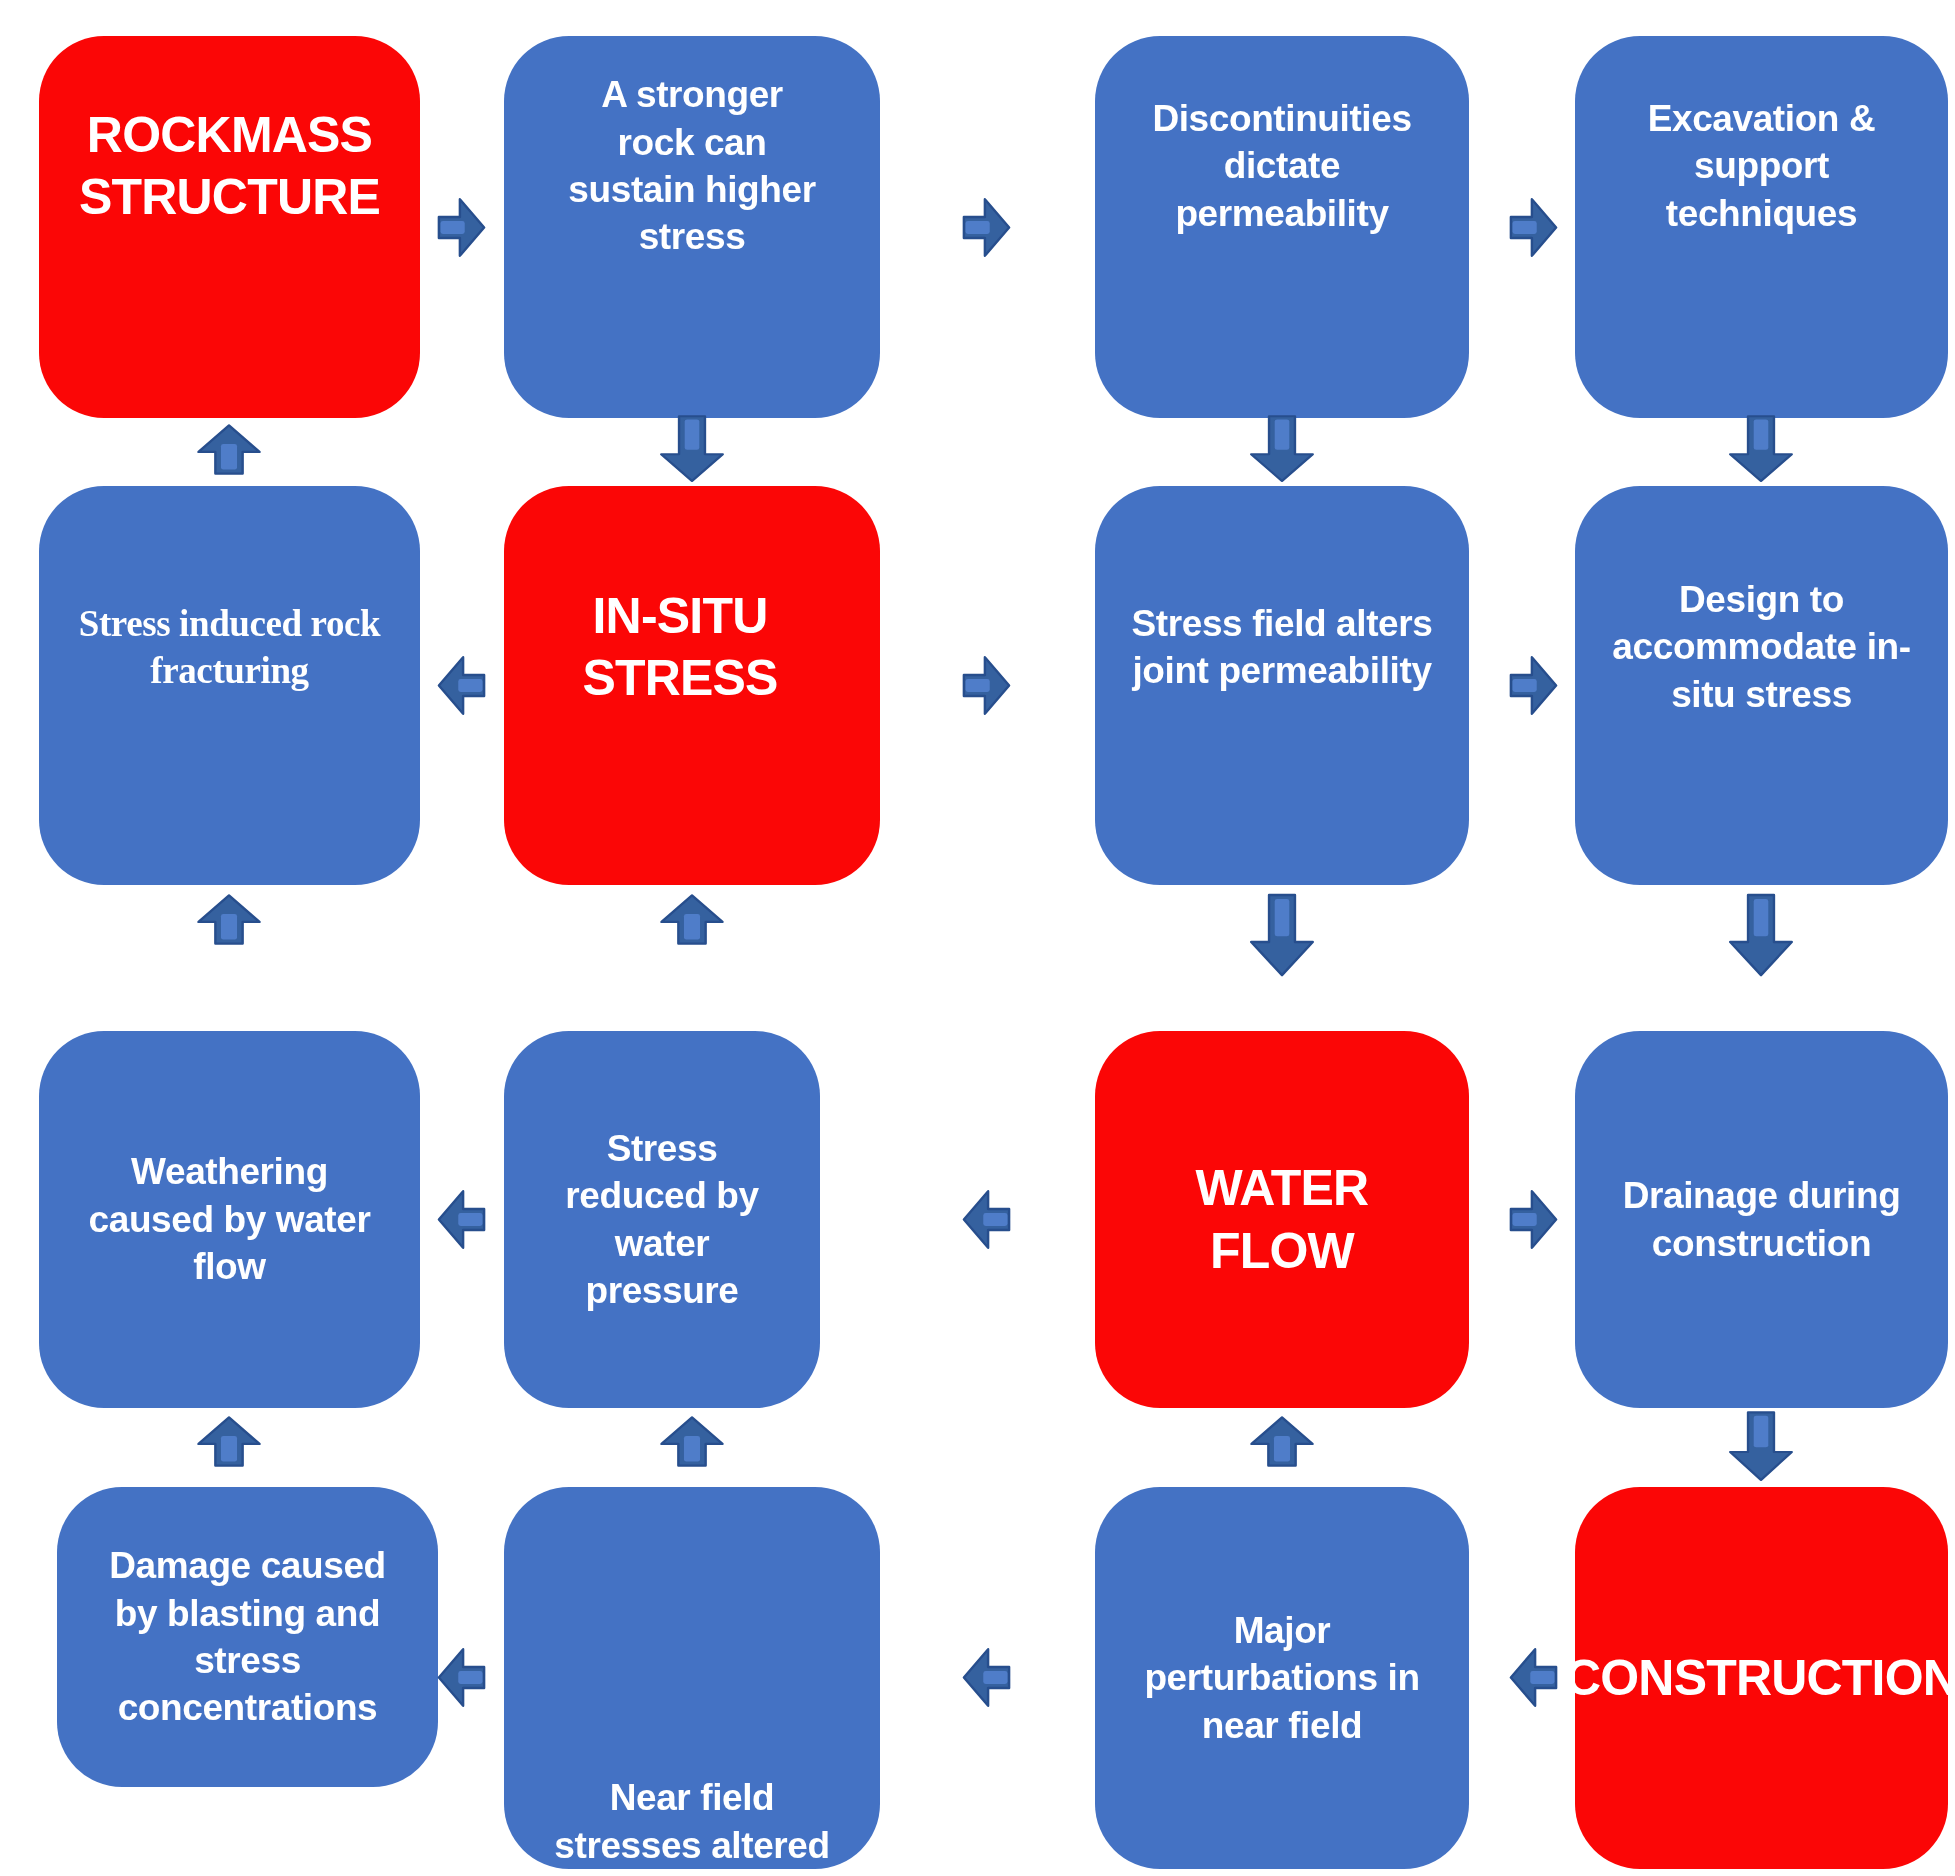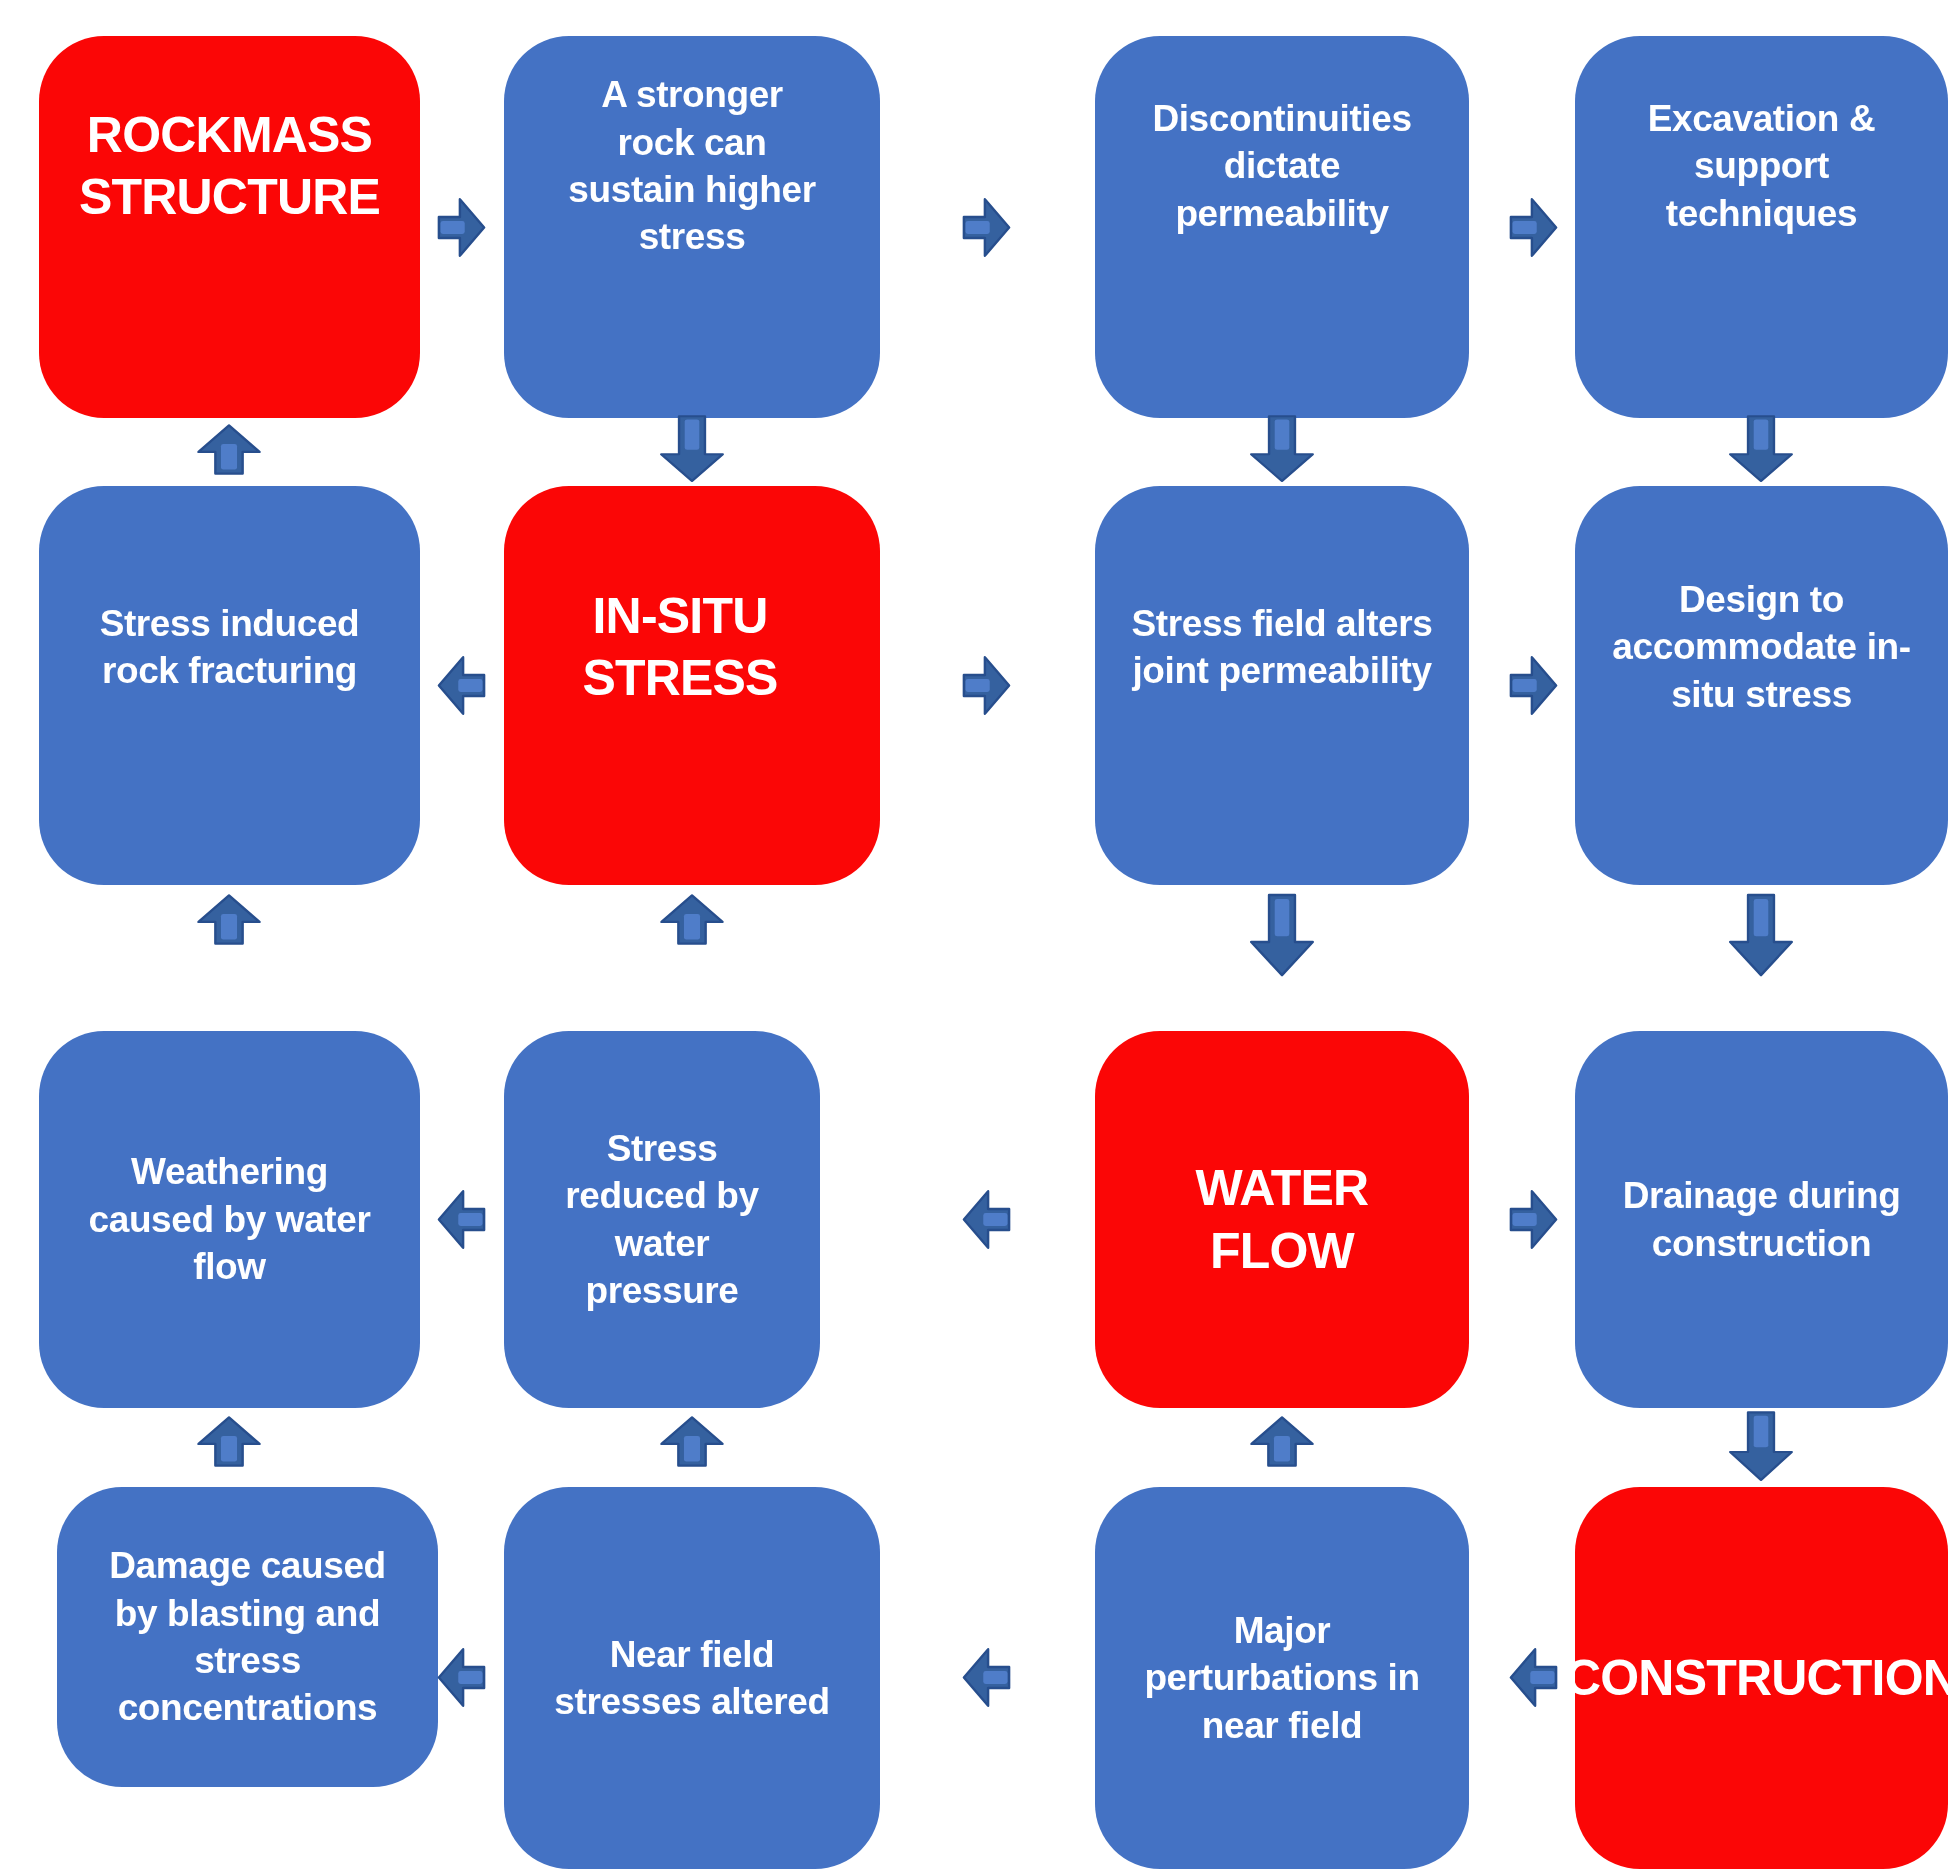--- a/index.html
+++ b/index.html
@@ -40,21 +40,21 @@
   <div class="box blue vb1 narrow" style="left:504px; top:36px;  width:376px; height:382px;">
       <span>A stronger rock can sustain higher stress</span>
     </div>
   <div class="box blue vb1" style="left:1095px;top:36px;  width:374px; height:382px;">
       <span>Discontinuities dictate permeability</span>
     </div>
   <div class="box blue vb1" style="left:1575px;top:36px;  width:373px; height:382px;">
       <span>Excavation &amp; support techniques</span>
     </div>
 
-  <div class="box blue vb2" style="left:39px;  top:486px; width:381px; height:399px;">
+  <div class="box blue vb2" style="left:39px;  top:486px; width:381px; height:399px;font-family:Liberation Serif, serif;">
       <span>Stress induced rock fracturing</span>
     </div>
   <div class="box red vb2" style="left:504px; top:486px; width:376px; height:399px;padding-left:12px;">
       <span>IN-SITU STRESS</span>
     </div>
   <div class="box blue vb2" style="left:1095px;top:486px; width:374px; height:399px;">
       <span>Stress field alters joint permeability</span>
     </div>
   <div class="box blue vb2" style="left:1575px;top:486px; width:373px; height:399px;">
       <span>Design to accommodate in-situ stress</span>
@@ -69,21 +69,21 @@
   <div class="box red" style="left:1095px;top:1031px;width:374px; height:377px;">
       <span>WATER FLOW</span>
     </div>
   <div class="box blue" style="left:1575px;top:1031px;width:373px; height:377px;">
       <span>Drainage during construction</span>
     </div>
 
   <div class="box blue" style="left:57px;  top:1487px;width:381px; height:300px;">
       <span>Damage caused by blasting and stress concentrations</span>
     </div>
-  <div class="box blue" style="left:504px; top:1487px;width:376px; height:382px;">
+  <div class="box blue" style="left:504px; top:1487px;width:376px; height:382px;align-items:flex-end;">
       <span>Near field stresses altered</span>
     </div>
   <div class="box blue" style="left:1095px;top:1487px;width:374px; height:382px;">
       <span>Major perturbations in near field</span>
     </div>
   <div class="box red" style="left:1575px;top:1487px;width:373px; height:382px;">
       <span>CONSTRUCTION</span>
     </div>
 
   <div class="arrow" style="left:437px;top:196px;">

